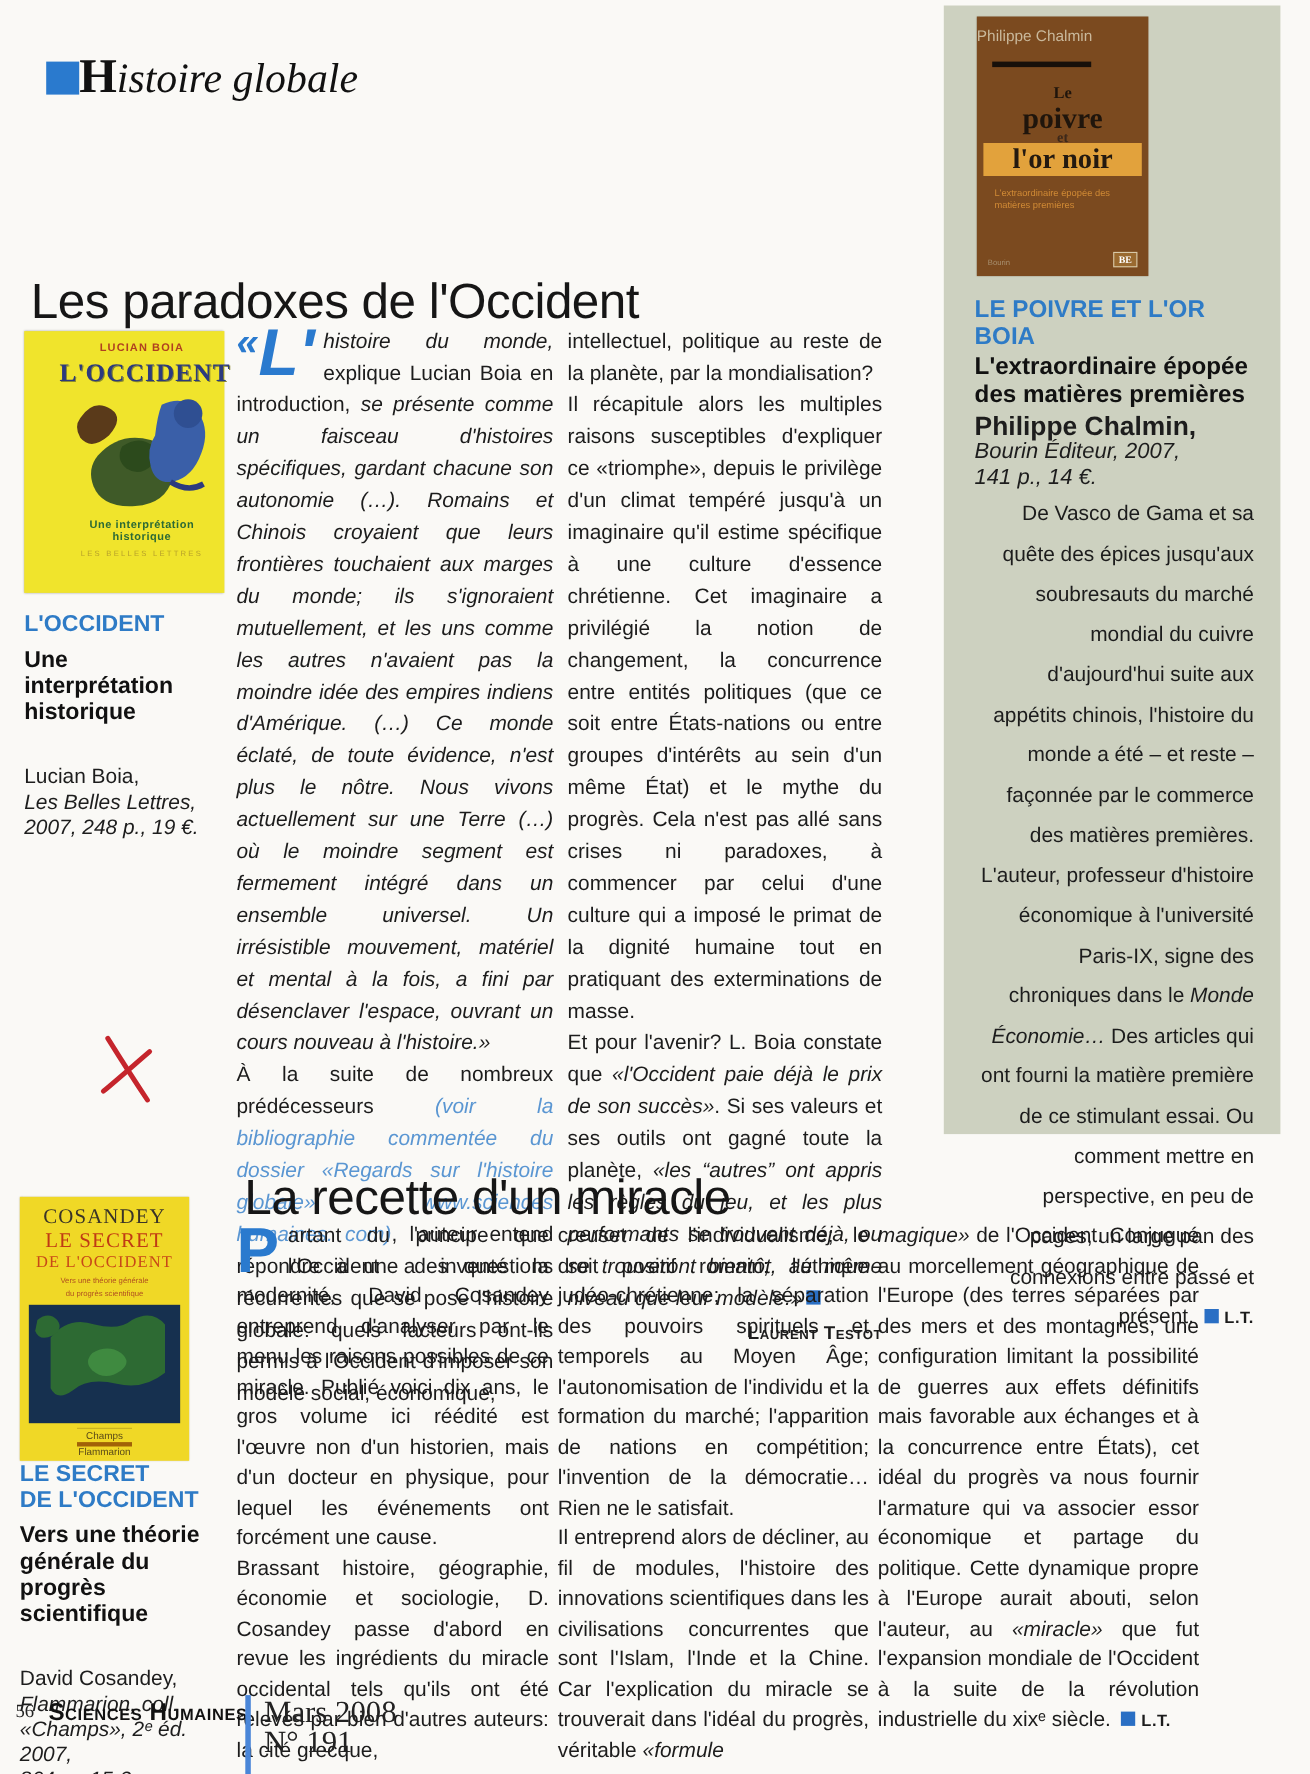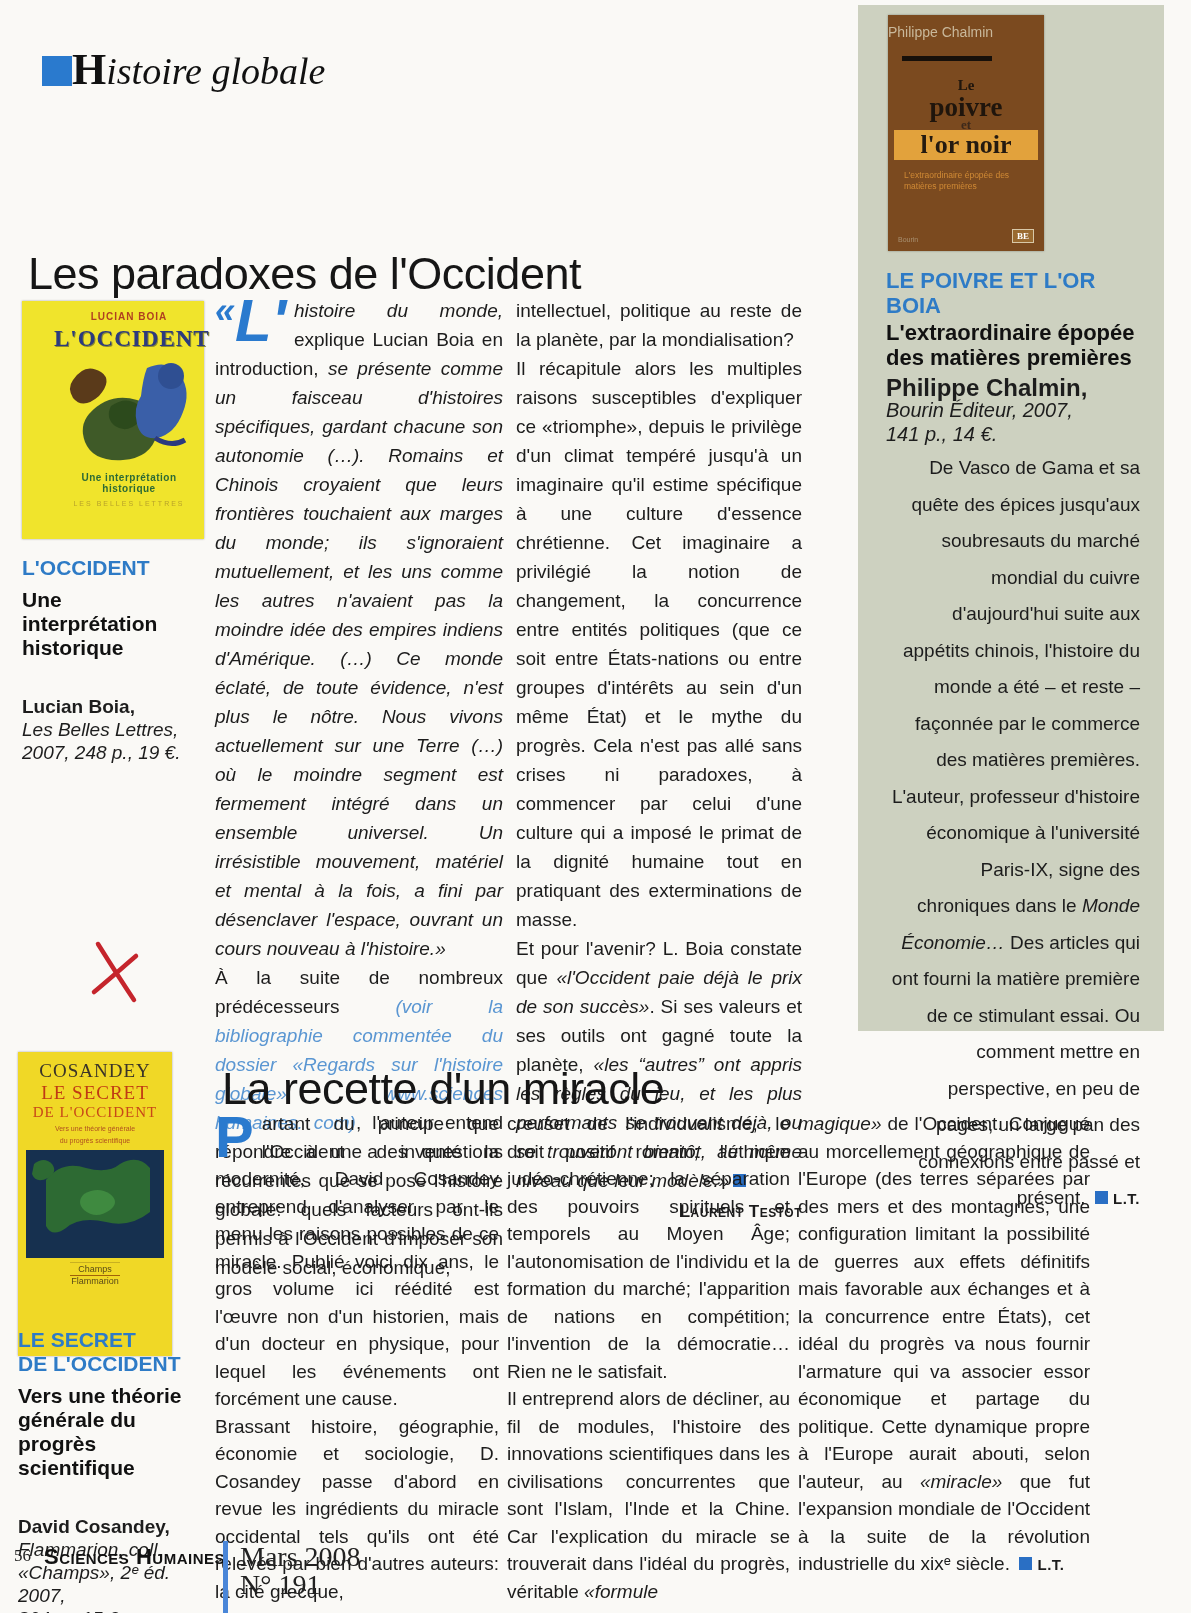--- a/index.html
+++ b/index.html
@@ -45,21 +45,21 @@
   #cover1 .c1-author{font-size:10px;font-weight:bold;color:#b04020;letter-spacing:1px;padding-top:10px;}
   #cover1 .c1-title{font-family:"Liberation Serif", serif;font-size:23px;font-weight:bold;color:#2c3a7e;letter-spacing:1px;margin-top:4px;text-shadow:1px 1px 0 #8a8a30;}
   #cover1 svg{display:block;margin:2px auto 0;}
   #cover1 .c1-sub{font-size:10px;font-weight:bold;color:#2c6a35;letter-spacing:0.5px;}
   #cover1 .c1-pub{font-size:7px;color:#b8a22a;letter-spacing:2px;margin-top:6px;}
   .caption{position:absolute;width:178px;}
   #caption1{left:22px;top:556px;}
   #caption3{left:18px;top:1328px;width:196px;}
   .cap-title{color:#2e7bc6;font-weight:bold;font-size:21px;line-height:24px;margin-bottom:8px;}
   .cap-sub{font-weight:bold;font-size:21px;line-height:24px;color:#111;margin-bottom:8px;}
-  .cap-author{font-weight:bold;font-size:19px;line-height:23px;margin-top:35px;}
+  .cap-author{font-weight:normal;font-size:19px;line-height:23px;margin-top:35px;}
   .cap-ref{font-style:italic;font-size:19px;line-height:23px;}
   
   .sidebar{position:absolute;left:858px;top:5px;width:306px;height:1026px;background:#cdd1c0;padding:0;}
   #cover2{left:888px;top:15px;width:156px;height:236px;background:#7b4a1f;}
   #cover2 .c2-author{font-size:14px;color:#c9b89b;padding-top:9px;}
   #cover2 .c2-bar{width:90px;height:5px;background:#17100a;margin:16px 0 16px 14px;}
   #cover2 .c2-le{font-family:"Liberation Serif", serif;font-size:15px;font-weight:bold;color:#1f150c;text-align:center;}
   #cover2 .c2-poivre{font-family:"Liberation Serif", serif;font-size:27px;font-weight:bold;color:#1f150c;text-align:center;line-height:26px;}
   #cover2 .c2-et{font-family:"Liberation Serif", serif;font-size:13px;font-weight:bold;color:#3c281a;text-align:center;line-height:10px;}
   #cover2 .c2-ornoir{font-family:"Liberation Serif", serif;font-size:26px;font-weight:bold;color:#241a10;text-align:center;background:#e2a23c;margin:0 6px;line-height:30px;}
@@ -68,27 +68,27 @@
   #cover2 .c2-small{font-size:7px;color:#a89070;}
   #cover2 .c2-logo{font-size:9px;font-weight:bold;color:#fff;background:#9a6a30;border:1px solid #d8c8a8;padding:1px 4px;font-family:"Liberation Serif", serif;}
   .sb-heading{position:absolute;left:886px;top:268px;width:250px;color:#2e7bc6;font-weight:bold;font-size:22px;line-height:25px;}
   .sb-subtitle{position:absolute;left:886px;top:320px;width:260px;color:#111;font-weight:bold;font-size:22px;line-height:25px;}
   .sb-author{position:absolute;left:886px;top:374px;font-weight:bold;font-size:24px;}
   .sb-ref{position:absolute;left:886px;width:250px;font-style:italic;font-size:20px;line-height:24px;}
   #sbref1{top:398px;}
   #sbref2{top:422px;}
   .sb-body{position:absolute;left:886px;top:450px;width:254px;font-size:19px;line-height:36.5px;text-align:right;color:#1c1c1c;}
   
-  #cover3{left:18px;top:1052px;width:154px;height:304px;background:#f0d826;text-align:center;}
+  #cover3{left:18px;top:1088px;width:154px;height:240px;background:#f0d826;text-align:center;}
   #cover3 .c3-author{font-family:"Liberation Serif", serif;font-size:19px;color:#3a3428;letter-spacing:1px;padding-top:8px;}
   #cover3 .c3-t1{font-family:"Liberation Serif", serif;font-size:19px;color:#c03a14;letter-spacing:1px;}
   #cover3 .c3-t2{font-family:"Liberation Serif", serif;font-size:15px;color:#c84818;letter-spacing:1px;}
   #cover3 .c3-sub{font-size:7px;color:#b05020;line-height:9px;margin-top:3px;}
   #cover3 svg{display:block;margin:5px auto 0;}
-  #cover3 .c3-coll{font-size:9px;color:#5a4a18;margin-top:4px;border-top:1px solid #c8b020;border-bottom:1px solid #a16207;display:inline-block;padding:0 8px;line-height:12px;}
+  #cover3 .c3-coll{font-size:9px;color:#5a4a18;margin-top:4px;border-top:1px solid #c8b020;border-bottom:4px solid #a16207;display:inline-block;padding:0 8px;line-height:12px;}
   #cover3 .c3-pub{font-size:9px;color:#5a4a18;line-height:11px;}
   
   .red-x{position:absolute;left:88px;top:938px;}
   
   .footer-bar{position:absolute;left:223px;top:1541px;width:5px;height:72px;background:#4a86d8;}
   .footer-pgnum{position:absolute;left:14px;top:1546px;font-family:"Liberation Serif", serif;font-size:17px;color:#222;}
   .footer-logo{position:absolute;left:44px;top:1544px;font-variant:small-caps;font-weight:bold;font-size:22px;letter-spacing:0.5px;color:#111;}
   .footer-date{position:absolute;left:240px;top:1543px;font-family:"Liberation Serif", serif;font-size:28px;line-height:28px;color:#222;}
 </style>
 </head>

